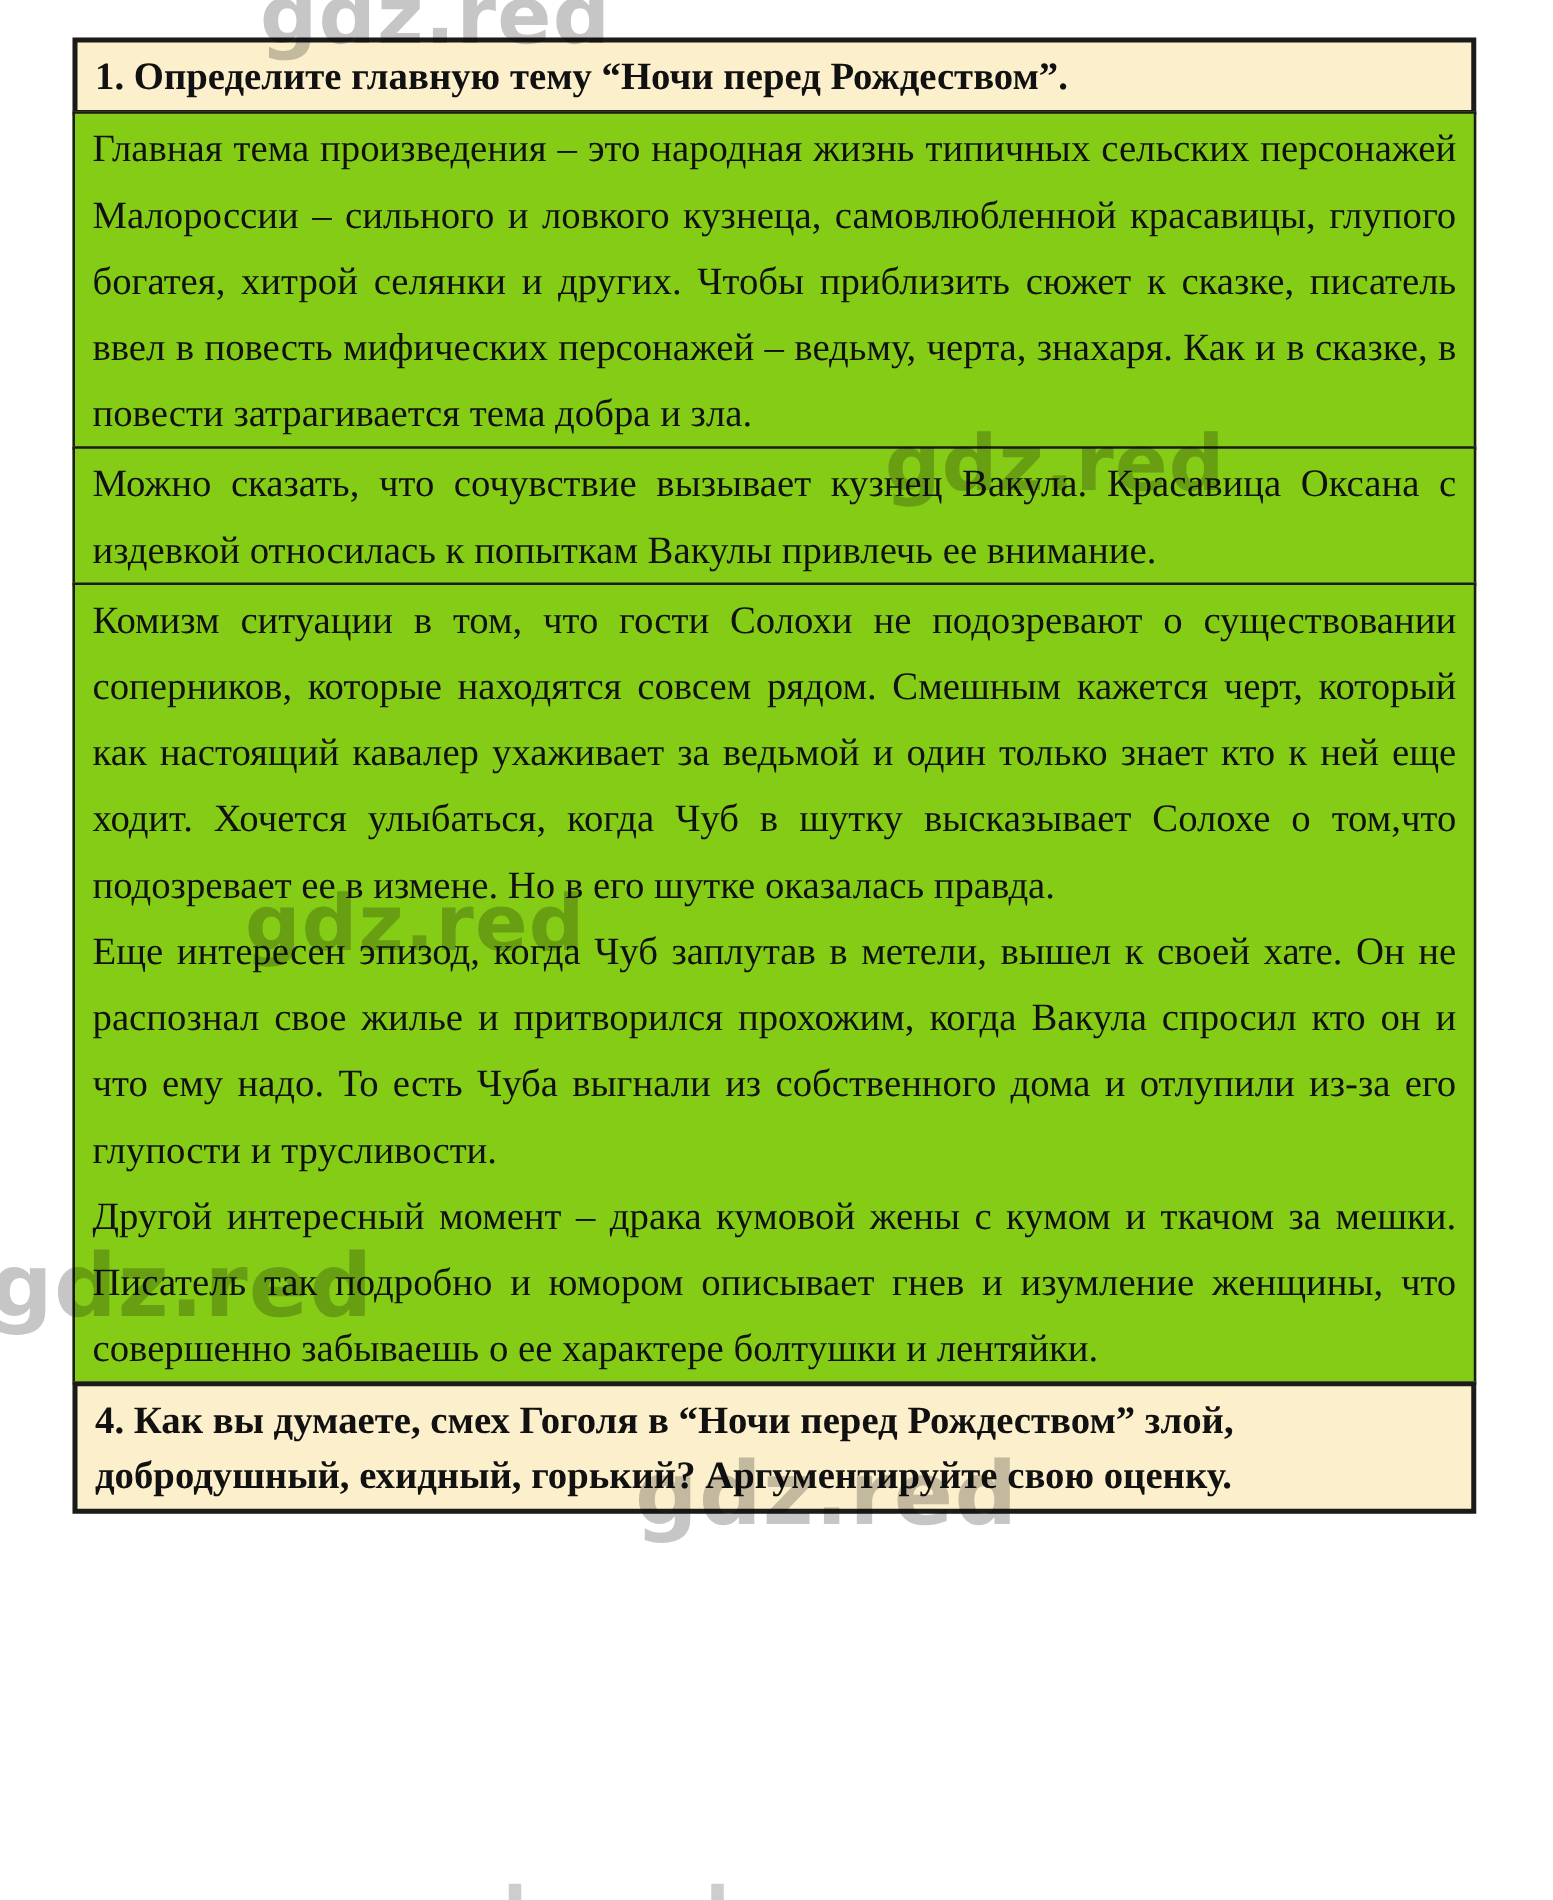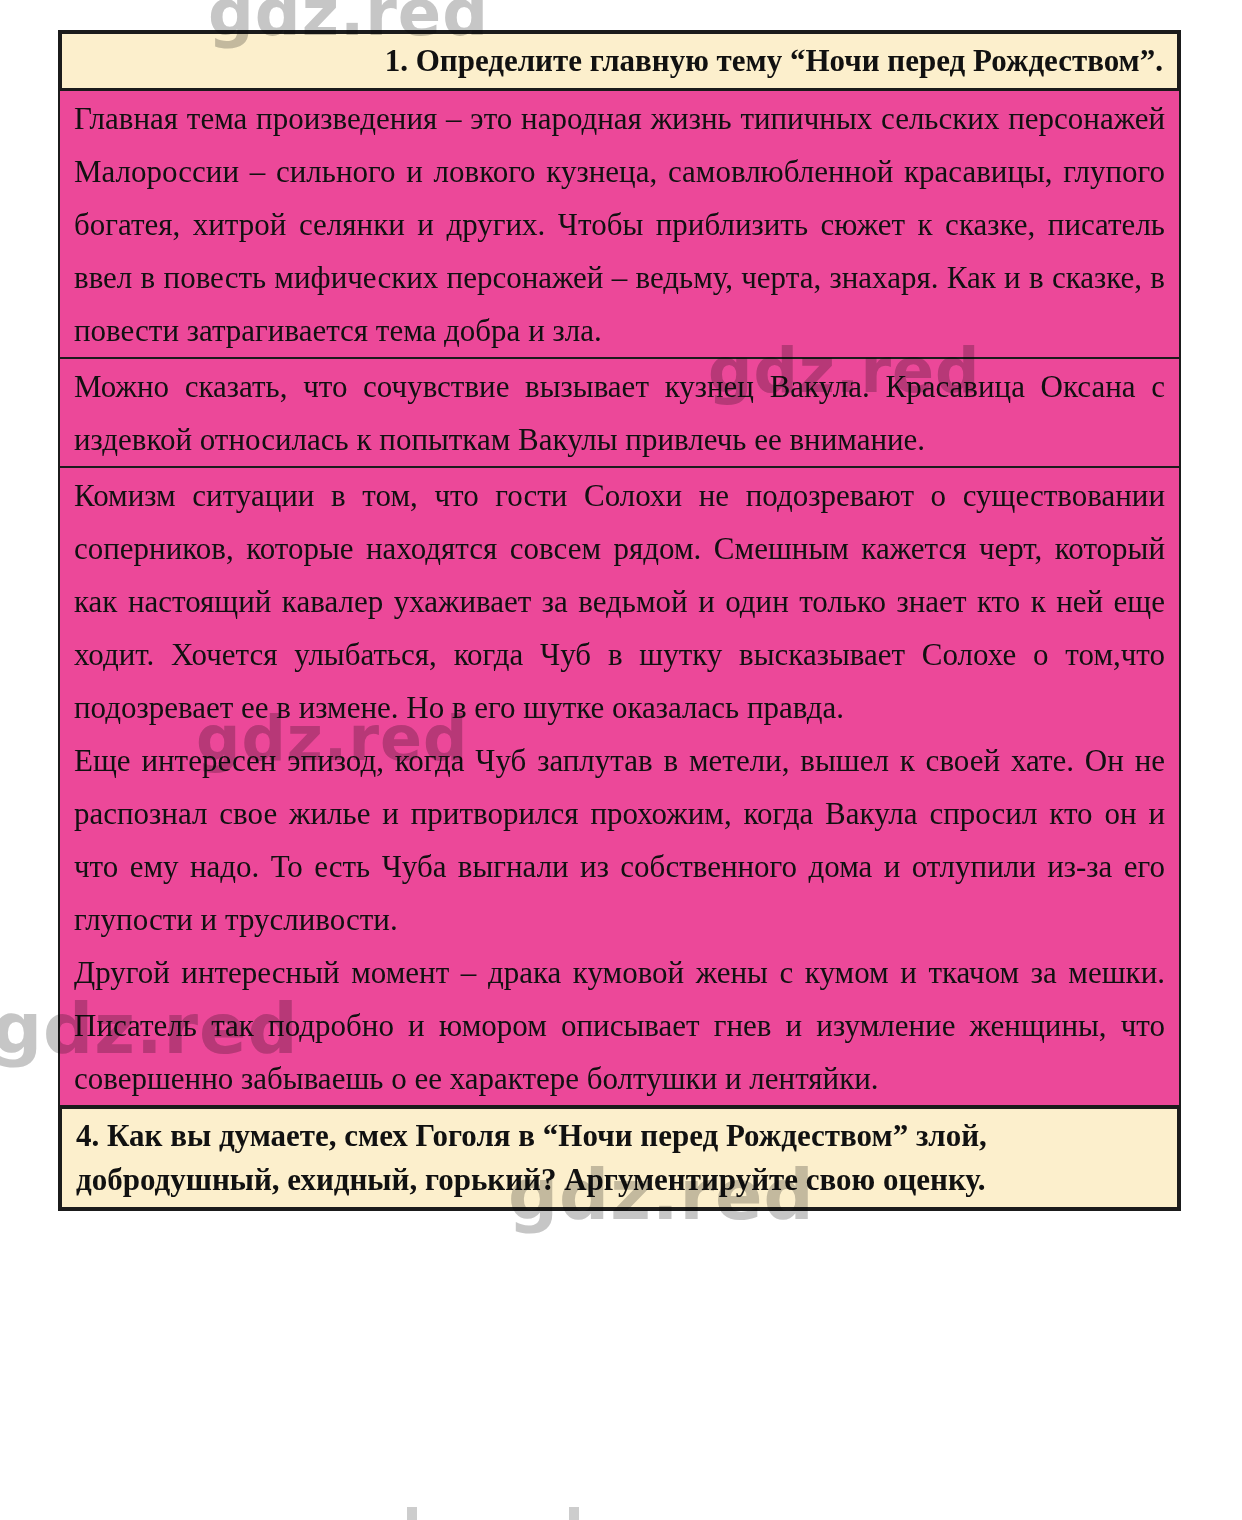--- a/index.html
+++ b/index.html
@@ -26,29 +26,29 @@
     border: 4px solid var(--border, #1b1b1b);
     padding: 5px 14px;
     font-size: 31px;
     font-weight: bold;
     line-height: 44px;
     text-align: left;
     margin-top: -3px;
     position: relative;
   }
   .a-row {
-    background: #ec4899;
+    background: #84cc16;
     border: 2px solid var(--border, #1b1b1b);
     padding: 1px 14px;
     font-size: 31px;
     line-height: 53px;
     margin-top: -3px;
     position: relative;
   }
-  .page > :first-child { margin-top: 0; text-align: right; }
+  .page > :first-child { margin-top: 0; }
   .a-row p {
     margin: 0;
     text-align: justify;
   }
   .wm {
     position: absolute;
     font-family: "DejaVu Sans", "Liberation Sans", sans-serif;
     font-weight: bold;
     letter-spacing: 1px;
     color: var(--wm, #c6c6c6);

